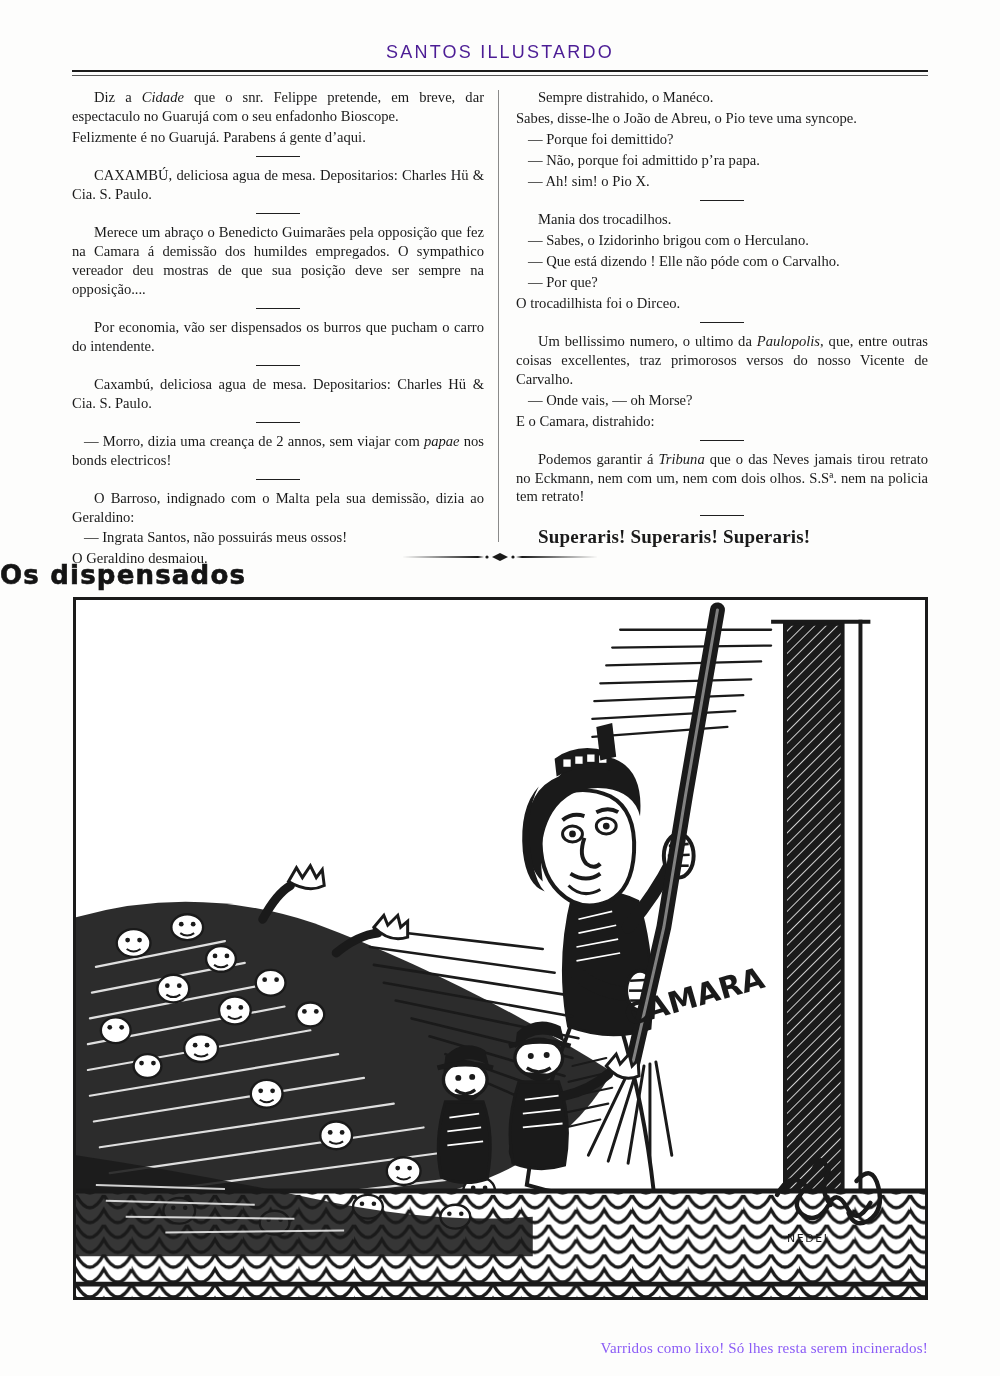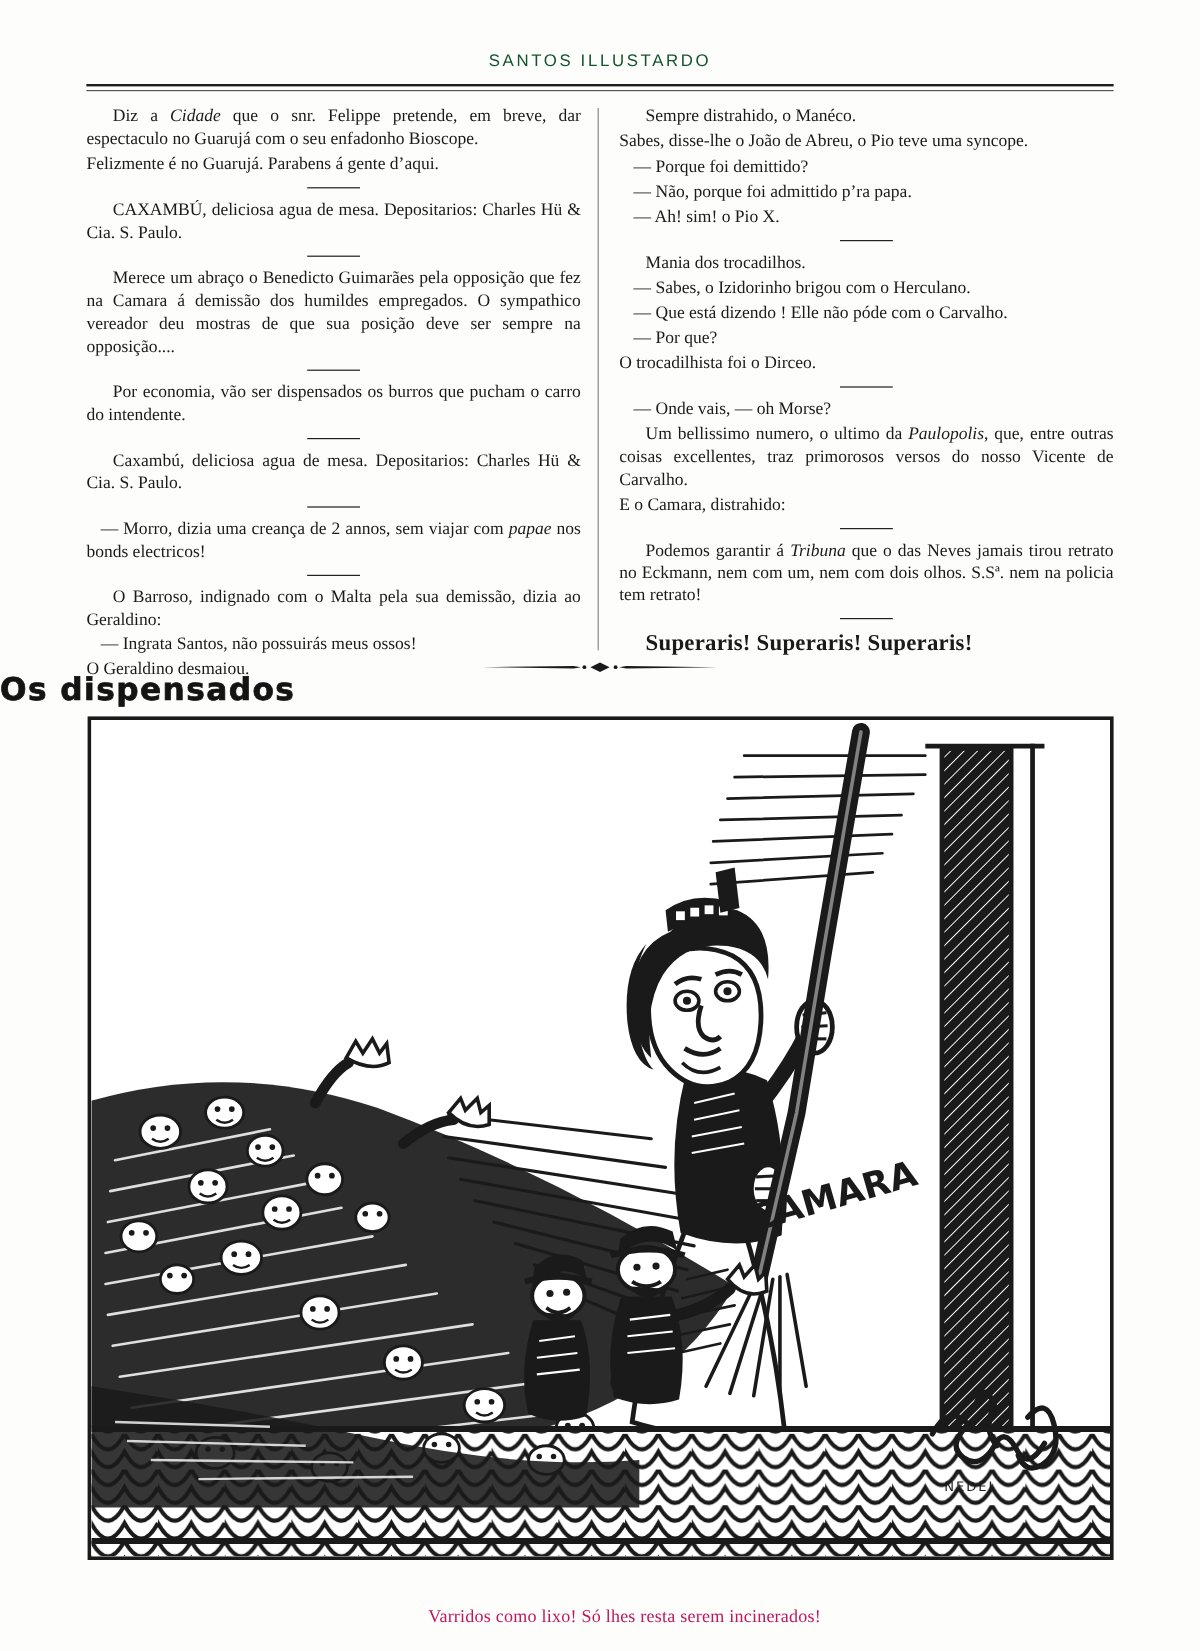--- a/index.html
+++ b/index.html
@@ -19,23 +19,23 @@
 
   
   .masthead {
     position: absolute;
     top: 42px;
     left: 0;
     width: 1000px;
     text-align: center;
   }
   .masthead-title {
-    font-size: 14px;
+    font-size: 18px;
     letter-spacing: 2.2px;
-    color: #14532d;
+    color: #4c1d95;
     font-family: "Liberation Sans", "DejaVu Sans", sans-serif;
     font-weight: 400;
   }
   .rule-thick {
     position: absolute;
     left: 72px;
     top: 70px;
     width: 856px;
     height: 2px;
     background: #1c1c1c;
@@ -133,23 +133,23 @@
     overflow: hidden;
   }
   .illus svg { display: block; width: 100%; height: 100%; }
 
   .caption {
     position: absolute;
     left: 73px;
     top: 1340px;
     width: 855px;
     font-size: 15px;
-    color: #be185d;
+    color: #8b5cf6;
     letter-spacing: 0.2px;
-    text-align: center;
+    text-align: right;
     padding-left: 40px;
     box-sizing: border-box;
   }
 </style>
 </head>
 <body>
 
 <div class="page">
 
   <div class="masthead">
@@ -184,22 +184,22 @@
         <p class="para dash">— Porque foi demittido?</p>
         <p class="para dash">— Não, porque foi admittido p’ra papa.</p>
         <p class="para dash">— Ah! sim! o Pio X.</p>
         <div class="sep"></div>
         <p class="para">Mania dos trocadilhos.</p>
         <p class="para dash">— Sabes, o Izidorinho brigou com o Herculano.</p>
         <p class="para dash">— Que está dizendo ! Elle não póde com o Carvalho.</p>
         <p class="para dash">— Por que?</p>
         <p class="para noindent">O trocadilhista foi o Dirceo.</p>
         <div class="sep"></div>
+        <p class="para">Um bellissimo numero, o ultimo da <span class="it">Paulopolis</span>, que, entre outras coisas excellentes, traz primorosos versos do nosso Vicente de Carvalho.</p>
         <p class="para dash">— Onde vais, — oh Morse?</p>
-        <p class="para">Um bellissimo numero, o ultimo da <span class="it">Paulopolis</span>, que, entre outras coisas excellentes, traz primorosos versos do nosso Vicente de Carvalho.</p>
         <p class="para noindent">E o Camara, distrahido:</p>
         <div class="sep"></div>
         <p class="para">Podemos garantir á <span class="it">Tribuna</span> que o das Neves jamais tirou retrato no Eckmann, nem com um, nem com dois olhos. S.Sª. nem na policia tem retrato!</p>
         <div class="sep"></div>
         <p class="superaris">Superaris! Superaris! Superaris!</p>
       </div>
   </div>
 
   <div class="ornament">
     <svg viewBox="0 0 200 12" preserveAspectRatio="none" aria-hidden="true">

